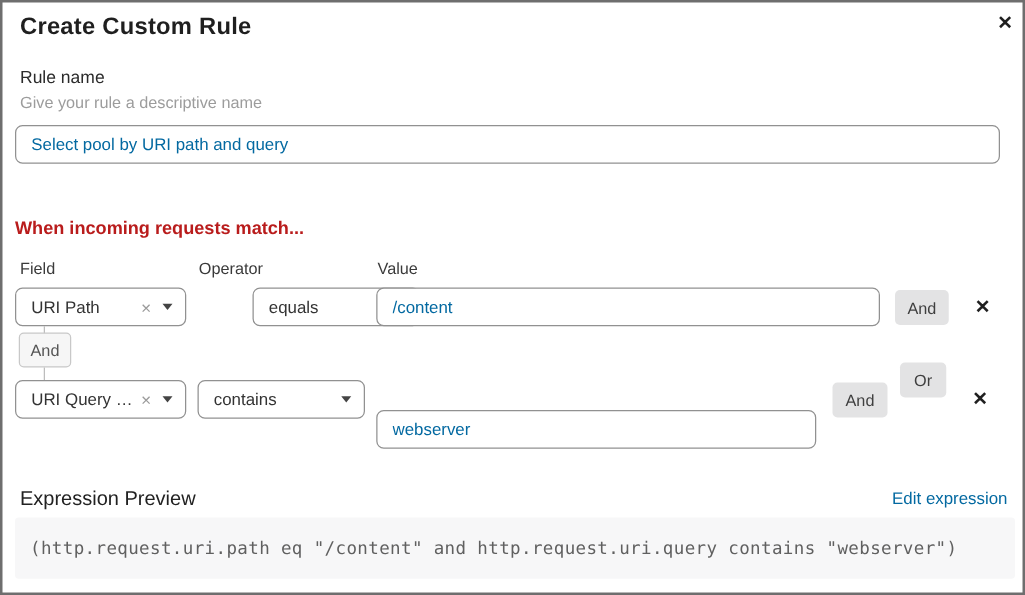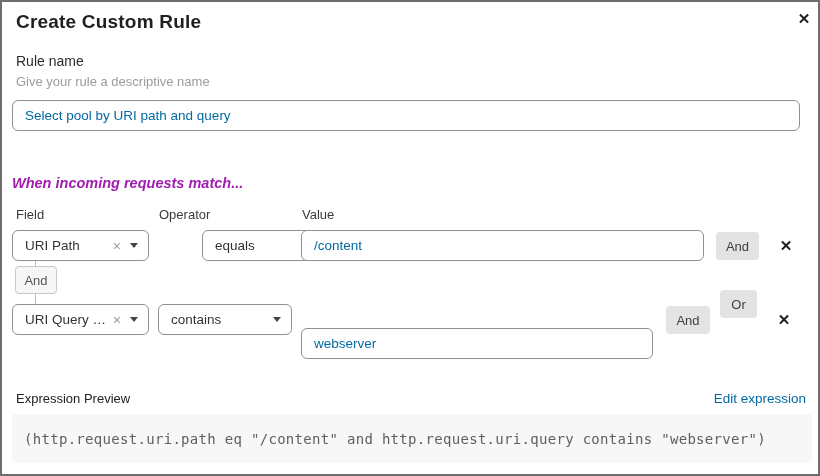--- a/index.html
+++ b/index.html
@@ -13,21 +13,21 @@
 
   .field-label { position:absolute; font-size:14px; color:#2b2b2b; }
   .hint { position:absolute; font-size:13px; color:#9c9c9c; }
 
   .text-input {
     position:absolute; height:31px; border:1px solid #919191; border-radius:6px;
     background:#fff; font-size:13.5px; color:#0369a1; padding:0 12px;
     font-family:"Liberation Sans", sans-serif; outline:none;
   }
 
-  .section-heading { position:absolute; font-size:14.5px; font-weight:700; color:#a21caf;font-style:italic; }
+  .section-heading { position:absolute; font-size:14.5px; font-weight:700; color:#b91c1c; }
   .col-label { position:absolute; top:205px; font-size:13px; color:#3a3a3a; }
 
   .select {
     position:absolute; height:31px; border:1px solid #919191; border-radius:6px;
     background:#fff; display:flex; align-items:center; cursor:pointer; padding:0 10px 0 12px;
   }
   .select .sel-text { font-size:13.5px; color:#333; flex:1; white-space:nowrap; overflow:hidden; text-overflow:ellipsis; }
   .select .clear { font-size:14px; color:#9b9b9b; margin:0 9px 0 6px; cursor:pointer; line-height:1; }
   .caret { width:0; height:0; border-left:4.5px solid transparent; border-right:4.5px solid transparent; border-top:5.5px solid #444; flex:0 0 auto; }
 
@@ -38,21 +38,21 @@
   }
   .row-delete { position:absolute; width:20px; height:20px; font-size:15px; font-weight:700; color:#1f1f1f; text-align:center; line-height:20px; cursor:pointer; }
 
   .connector-line { position:absolute; left:33px; width:1px; background:#bdbdbd; }
   .connector-badge {
     position:absolute; left:13px; top:264px; width:42px; height:28px;
     background:#f6f6f6; border:1px solid #c8c8c8; border-radius:4px;
     font-size:13px; color:#555; display:flex; align-items:center; justify-content:center;
   }
 
-  .preview-label { position:absolute; left:14px; top:389px; font-size:13px; color:#222; }
+  .preview-label { position:absolute; left:14px; top:389px; font-size:16px; color:#222; }
   .edit-link { position:absolute; right:12px; top:389px; font-size:13.5px; color:#0369a1; cursor:pointer; text-decoration:none; }
   .code-block {
     position:absolute; left:10px; top:412px; width:800px; height:49px;
     background:#f7f7f8; border-radius:3px; display:flex; align-items:center;
   }
   .code-text {
     padding-left:12px; font-family:"DejaVu Sans Mono", monospace;
     font-size:14px; letter-spacing:.3px; color:#606060; white-space:nowrap;
   }
 </style>

